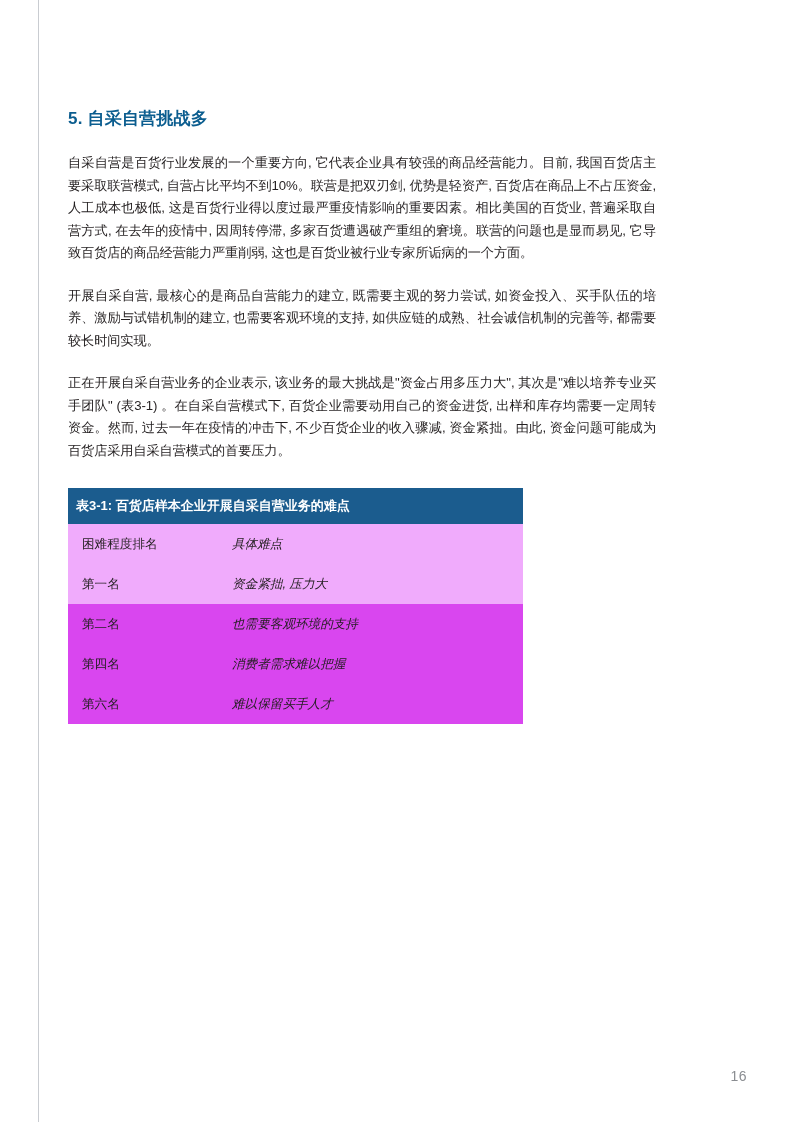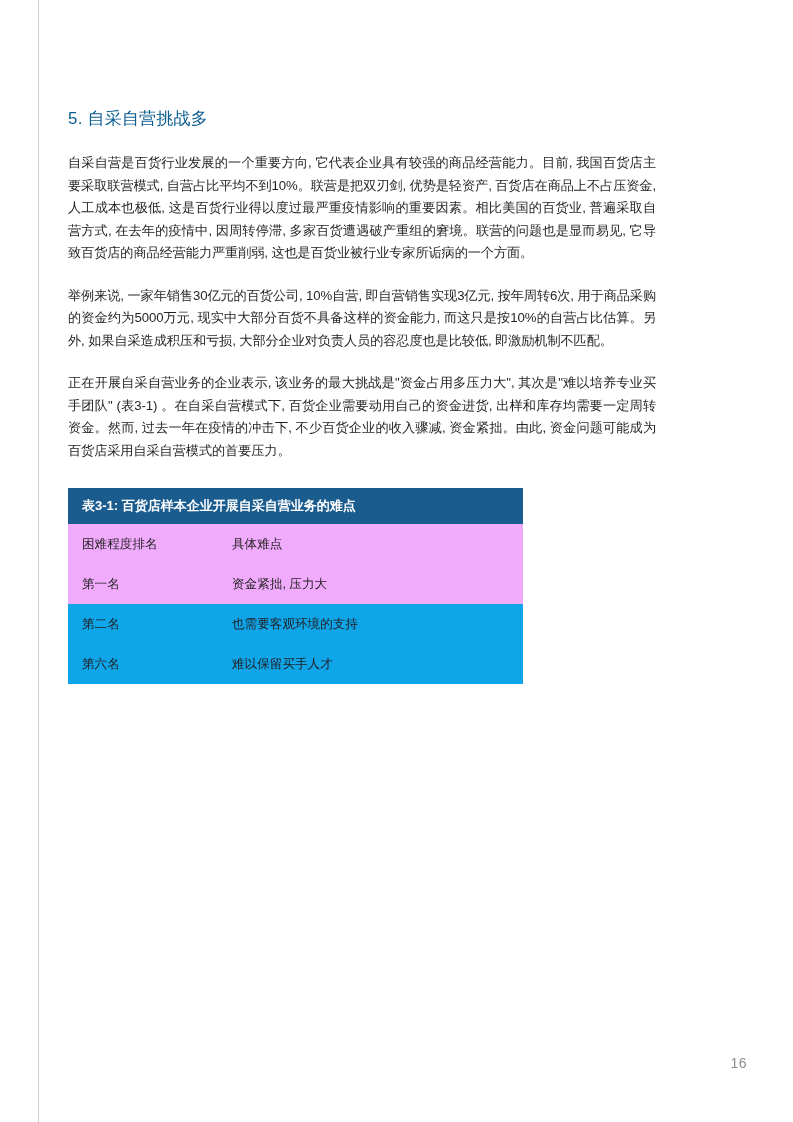--- a/index.html
+++ b/index.html
@@ -34,21 +34,21 @@
   }
   .content {
     position: absolute;
     left: 68px;
     top: 108px;
     width: 588px;
   }
   h1.section-title {
     font-size: 17px;
     line-height: 22px;
-    font-weight: normal;
+    font-weight: bold;
     color: #0b5d8f;
     margin: 0 0 22px 0;
     letter-spacing: 0.2px;
   }
   p.body {
     font-size: 13.2px;
     line-height: 22.5px;
     margin: 0 0 20px 0;
     color: #231f20;
     text-align: justify;
@@ -56,21 +56,21 @@
   }
   .table-wrap {
     margin-top: 26px;
     width: 455px;
   }
   .table-caption {
     background: #1b5c8e;
     color: #ffffff;
     font-size: 13px;
     font-weight: bold;
-    padding: 9px 14px;
+    padding: 9px 8px;
     line-height: 18px;
     box-sizing: border-box;
   }
   table.data {
     border-collapse: collapse;
     width: 455px;
     table-layout: fixed;
   }
   table.data td {
     font-size: 12.6px;
@@ -81,75 +81,80 @@
     box-sizing: border-box;
   }
   table.data tr.head td {
     background: #f0abfc;
     font-weight: normal;
   }
   table.data tr.odd td {
     background: #f0abfc;
   }
   table.data tr.even td {
-    background: #0ea5e9;
+    background: #d946ef;
   }
   table.data td.col1 {
     width: 150px;
   }
   table.data td.col2 {
     width: 305px;
+    font-style: italic;
   }
   .source-note {
     margin-top: 22px;
     font-size: 12.4px;
     font-style: italic;
     color: #231f20;
     line-height: 18px;
   }
   .page-number {
     position: absolute;
     right: 46px;
-    bottom: 51px;
+    bottom: 38px;
     font-size: 14px;
     color: #8a8d91;
     letter-spacing: 0.5px;
     margin-top: 32px;
   }
 </style>
 </head>
 <body>
 
 <div class="page">
   <div class="left-rule"></div>
 
   <div class="content">
     <h1 class="section-title">5. 自采自营挑战多</h1>
 
     <p class="body">自采自营是百货行业发展的一个重要方向, 它代表企业具有较强的商品经营能力。目前, 我国百货店主要采取联营模式, 自营占比平均不到10%。联营是把双刃剑, 优势是轻资产, 百货店在商品上不占压资金, 人工成本也极低, 这是百货行业得以度过最严重疫情影响的重要因素。相比美国的百货业, 普遍采取自营方式, 在去年的疫情中, 因周转停滞, 多家百货遭遇破产重组的窘境。联营的问题也是显而易见, 它导致百货店的商品经营能力严重削弱, 这也是百货业被行业专家所诟病的一个方面。</p>
-    <p class="body">举例来说, 一家年销售30亿元的百货公司, 10%自营, 即自营销售实现3亿元, 按年周转6次, 用于商品采购的资金约为5000万元, 现实中大部分百货不具备这样的资金能力, 而这只是按10%的自营占比估算。另外, 如果自采造成积压和亏损, 大部分企业对负责人员的容忍度也是比较低, 即激励机制不匹配。</p>
+    <p class="body">开展自采自营, 最核心的是商品自营能力的建立, 既需要主观的努力尝试, 如资金投入、买手队伍的培养、激励与试错机制的建立, 也需要客观环境的支持, 如供应链的成熟、社会诚信机制的完善等, 都需要较长时间实现。</p>
     <p class="body">正在开展自采自营业务的企业表示, 该业务的最大挑战是"资金占用多压力大", 其次是"难以培养专业买手团队" (表3-1) 。在自采自营模式下, 百货企业需要动用自己的资金进货, 出样和库存均需要一定周转资金。然而, 过去一年在疫情的冲击下, 不少百货企业的收入骤减, 资金紧拙。由此, 资金问题可能成为百货店采用自采自营模式的首要压力。</p>
 
     <div class="table-wrap">
       <div class="table-caption">表3-1: 百货店样本企业开展自采自营业务的难点</div>
       <table class="data">
         <tbody>
           <tr class="head">
             <td class="col1">困难程度排名</td>
             <td class="col2">具体难点</td>
           </tr>
           <tr class="odd">
             <td class="col1">第一名</td>
             <td class="col2">资金紧拙, 压力大</td>
           </tr>
           <tr class="even">
             <td class="col1">第二名</td>
             <td class="col2">也需要客观环境的支持</td>
           </tr>
           <tr class="even">
+            <td class="col1">第四名</td>
+            <td class="col2">消费者需求难以把握</td>
+          </tr>
+          <tr class="even">
             <td class="col1">第六名</td>
             <td class="col2">难以保留买手人才</td>
           </tr>
         </tbody>
       </table>
     </div>
   </div>
 
   <div class="page-number">16</div>
 </div>

